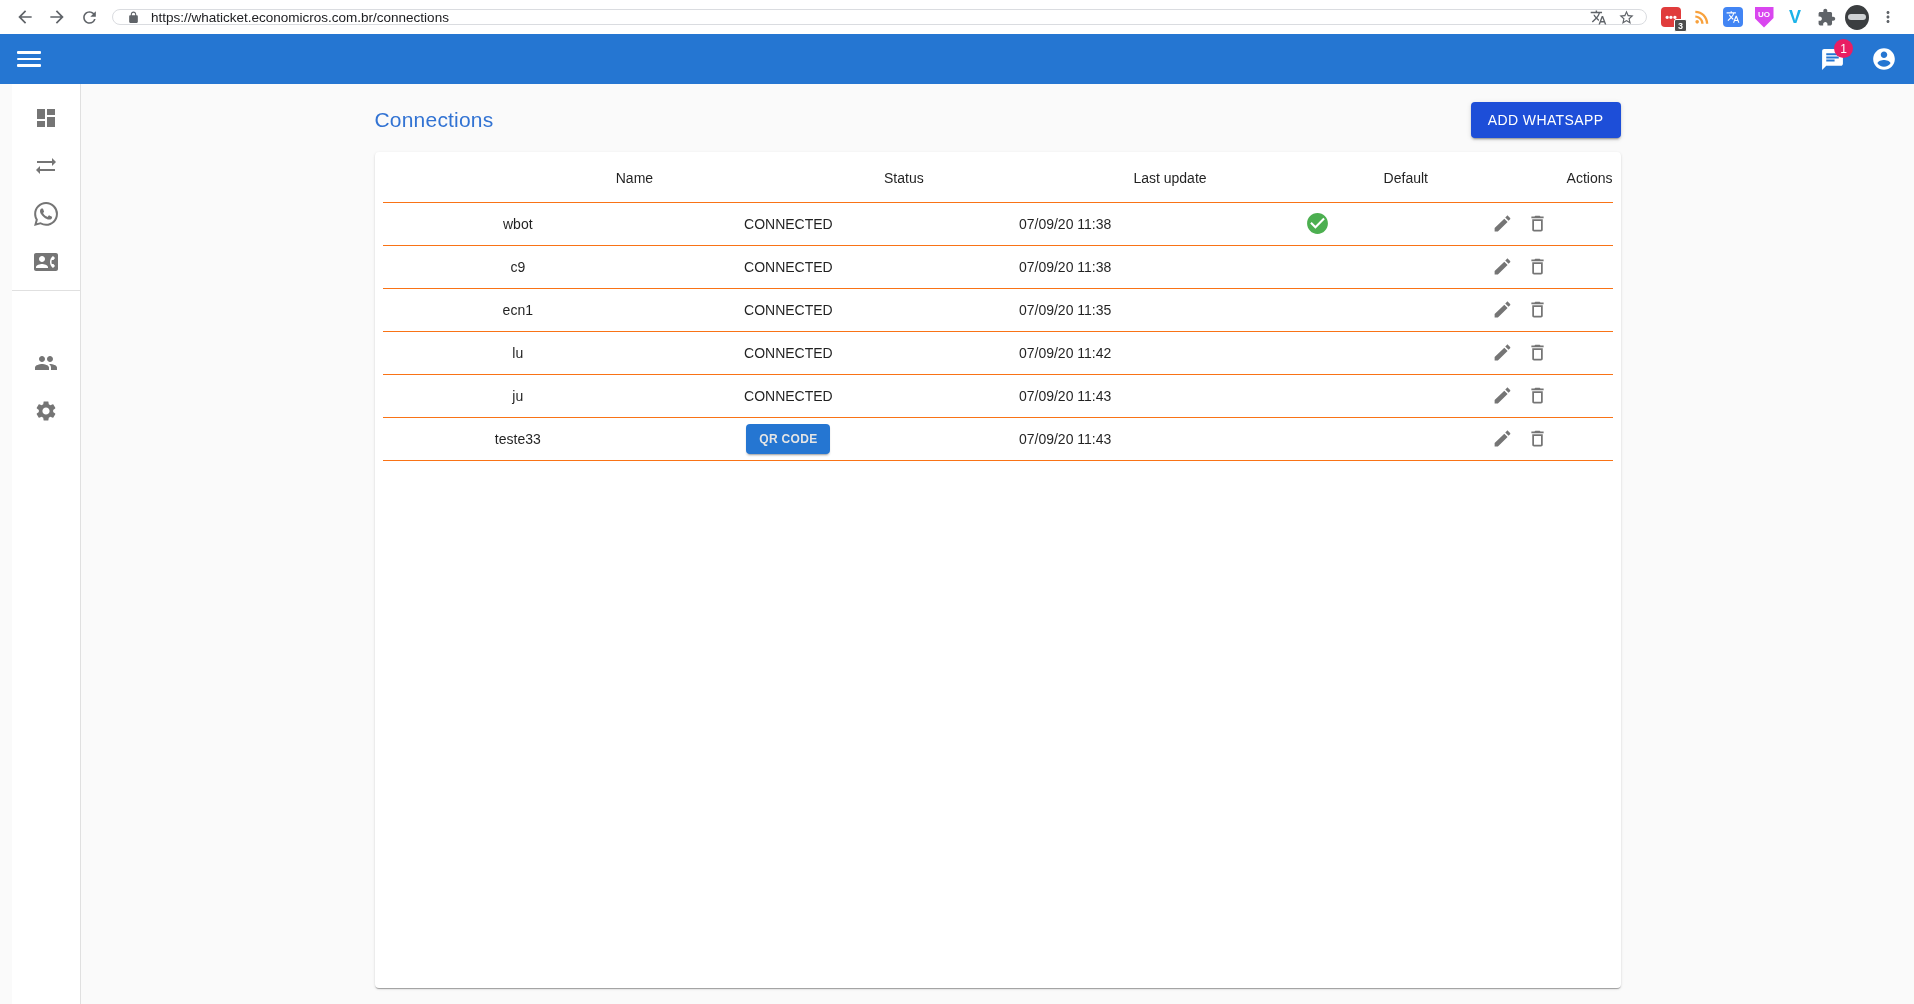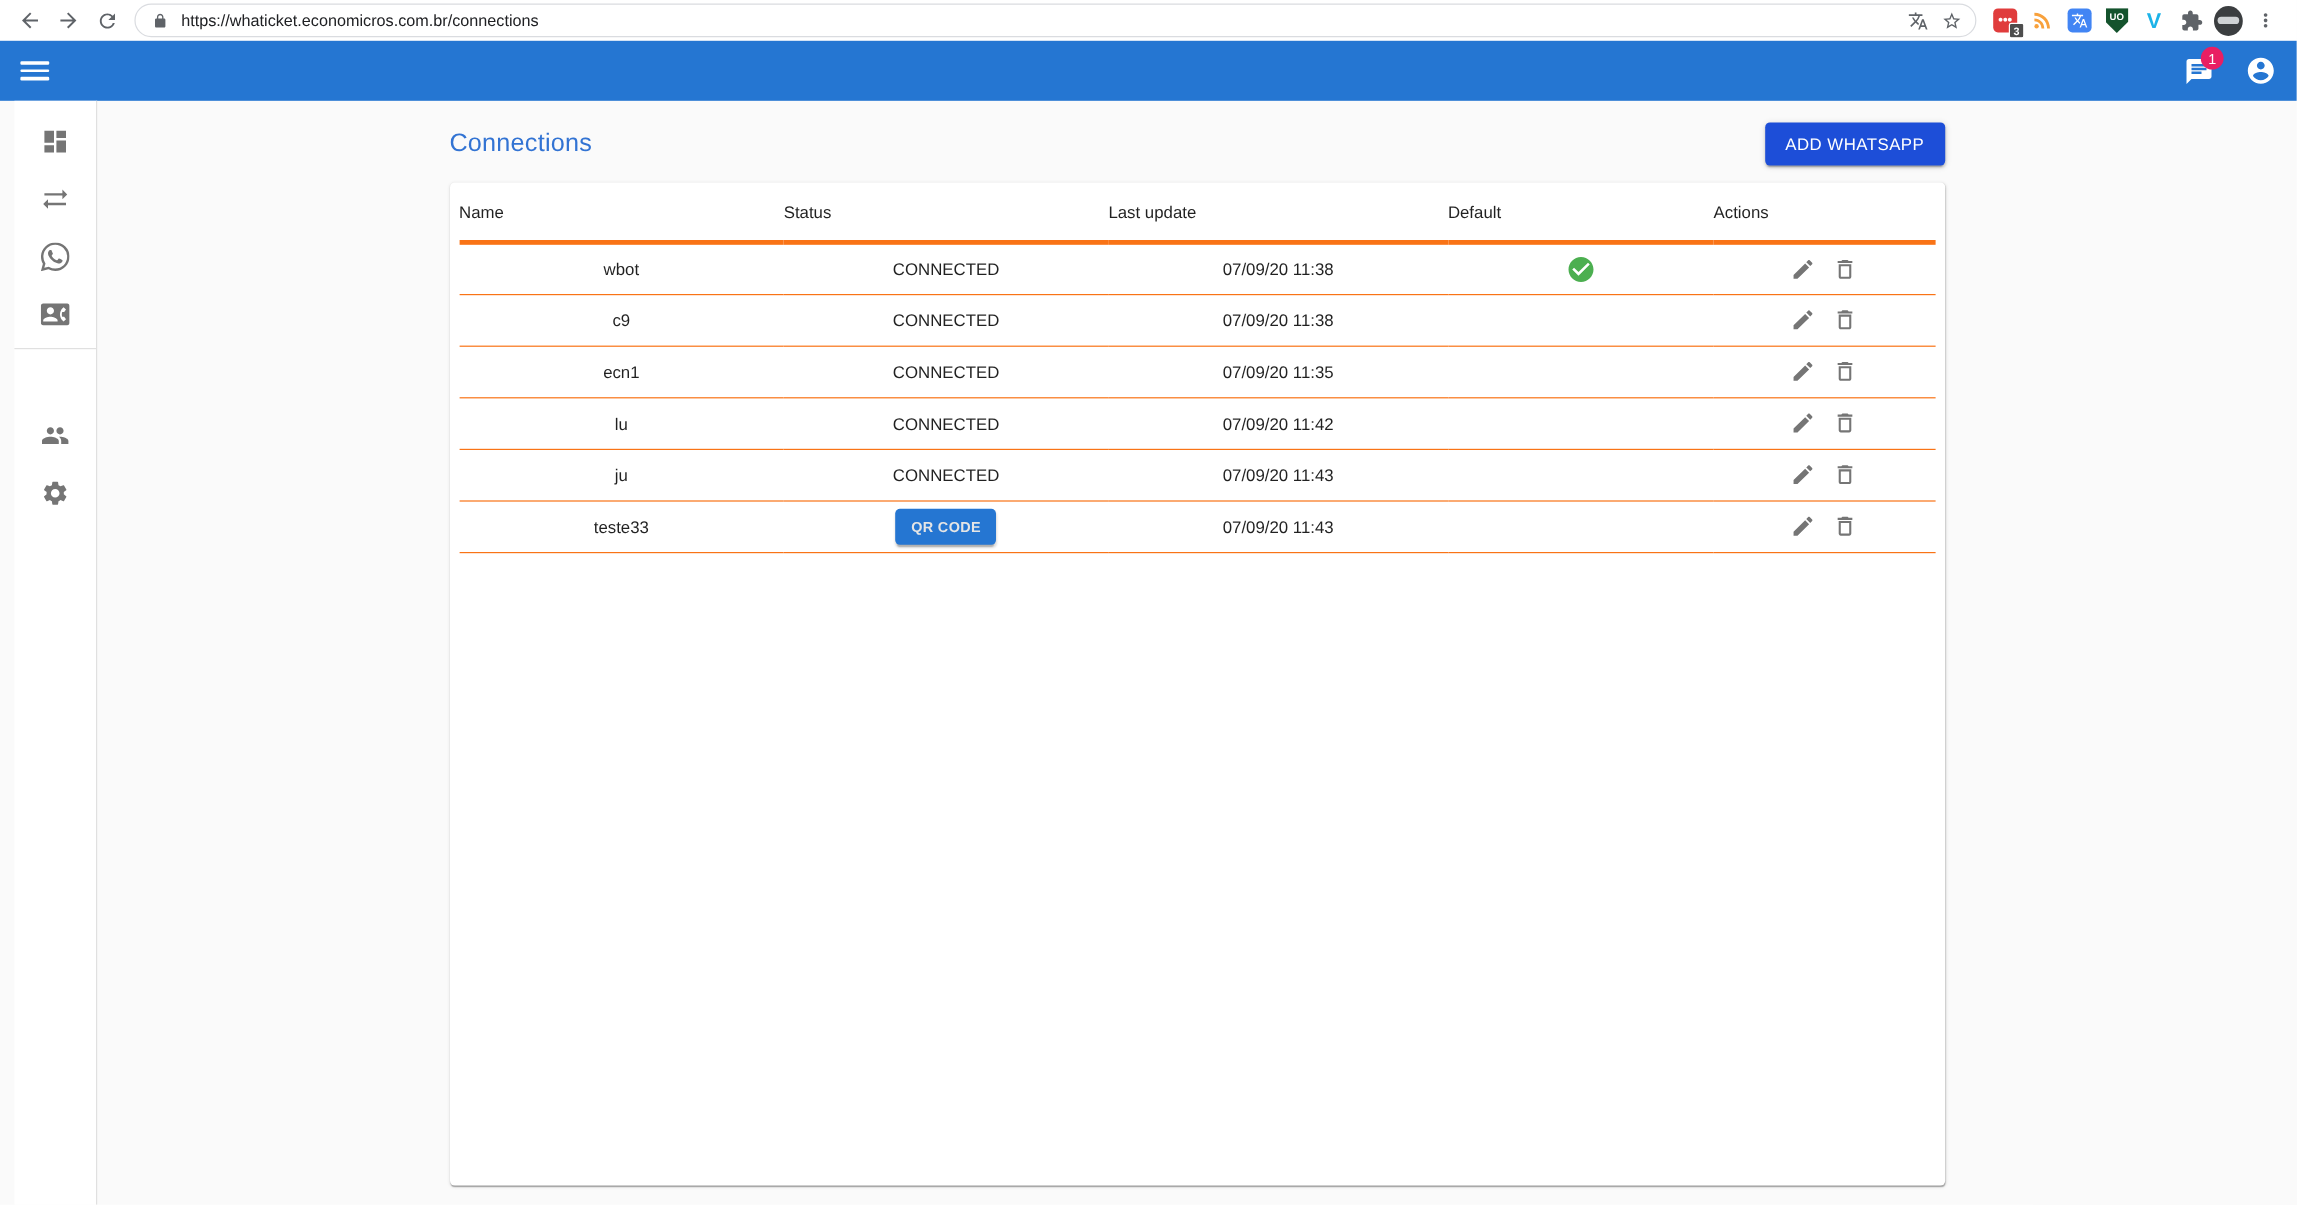--- a/index.html
+++ b/index.html
@@ -3,34 +3,34 @@
 <meta charset="utf-8">
 <style>
   * { box-sizing: border-box; margin: 0; padding: 0; }
   html,body { width:1914px; height:1004px; overflow:hidden; }
   body { font-family:"Liberation Sans", sans-serif; background:#fafafa; }
 
   
   .browser-bar { height:34px; background:#fff; display:flex; align-items:center; padding:0 10px; gap:2px; }
   .nav-btn { width:30px; height:30px; display:flex; align-items:center; justify-content:center; border-radius:50%; flex:0 0 auto; }
   .nav-btn svg { fill:#5f6368; }
-  .url-pill { flex:1; height:28px; background:#fff; border:1px solid #dadce0; border-radius:14px;
+  .url-pill { flex:1; height:16px; background:#fff; border:1px solid #dadce0; border-radius:14px;
               display:flex; align-items:center; padding:0 10px; margin:0 6px; gap:8px; min-width:0; }
   .url-text { font-size:13.5px; color:#202124; white-space:nowrap; overflow:hidden; flex:1; }
   .pill-icon { width:20px; height:20px; display:flex; align-items:center; justify-content:center; flex:0 0 auto; }
   .pill-icon svg { fill:#5f6368; }
   .ext-tray { display:flex; align-items:center; gap:7px; padding:0 4px; flex:0 0 auto; }
   .ext { width:24px; height:24px; display:flex; align-items:center; justify-content:center; position:relative; }
   .ext-red { width:20px; height:20px; background:#e03c3c; border-radius:4px; color:#fff; font-weight:700;
              font-size:11px; display:flex; align-items:center; justify-content:center; }
   .ext-red-badge { position:absolute; right:-4px; bottom:-3px; min-width:13px; height:13px; background:#4d4d4d;
                    color:#fff; font-size:9px; font-weight:700; border-radius:2px; display:flex; align-items:center;
                    justify-content:center; border:1px solid #fff; }
   .ext-gt { width:20px; height:20px; background:#4285f4; border-radius:4px; display:flex; align-items:center; justify-content:center; }
-  .ext-ublock { width:19px; height:21px; background:#14532d; clip-path:polygon(0 0,100% 0,100% 55%,50% 100%,0 55%);
+  .ext-ublock { width:19px; height:21px; background:#d946ef; clip-path:polygon(0 0,100% 0,100% 55%,50% 100%,0 55%);
                 color:#fff; font-size:8px; font-weight:700; display:flex; justify-content:center; padding-top:3px; }
   .ext-v { color:#1cb3e8; font-size:18px; font-weight:800; line-height:1; }
   .avatar-ext { width:25px; height:25px; border-radius:50%; background:#3b3e40; overflow:hidden; position:relative; }
   .avatar-ext .band { position:absolute; left:3px; right:3px; top:9px; height:6px; background:#cfd2d4; border-radius:3px; }
 
   
   .app-bar { height:50px; background:#2576d2; display:flex; align-items:center; padding:0 17px; }
   .hamburger { width:24px; height:24px; display:flex; flex-direction:column; justify-content:center; gap:4px; }
   .hamburger span { display:block; height:2.5px; background:#fff; border-radius:1px; }
   .appbar-right { margin-left:auto; display:flex; align-items:center; gap:26px; }
@@ -51,21 +51,21 @@
   .container { width:1246px; flex:1; display:flex; flex-direction:column; padding-top:18px; }
   .page-header { display:flex; align-items:center; justify-content:space-between; margin-bottom:14px; }
   .page-title { font-size:21px; font-weight:500; color:#3273d3; letter-spacing:.2px; }
   .add-btn { background:#1d4ed8; color:#fff; border:none; border-radius:4px; padding:10px 17px; font-size:14px;
              font-weight:500; letter-spacing:.4px; font-family:inherit;
              box-shadow:0 3px 1px -2px rgba(0,0,0,.2), 0 2px 2px 0 rgba(0,0,0,.14), 0 1px 5px 0 rgba(0,0,0,.12); }
 
   .card { background:#fff; border-radius:4px; flex:1; margin-bottom:16px; padding:2px 8px 0 8px;
           box-shadow:0 2px 1px -1px rgba(0,0,0,.2), 0 1px 1px 0 rgba(0,0,0,.14), 0 1px 3px 0 rgba(0,0,0,.12); }
   table { width:100%; border-collapse:collapse; table-layout:fixed; }
-  th { height:48px; font-size:14px; font-weight:500; color:rgba(0,0,0,.87); text-align:left; border-bottom:4px solid #f97316; }
+  th { height:48px; font-size:14px; font-weight:500; color:rgba(0,0,0,.87); text-align:right; border-bottom:1px solid #f97316; }
   td { height:43px; font-size:14px; color:rgba(0,0,0,.87); text-align:center; border-bottom:1px solid #f97316; }
   .check-icon svg { fill:#4caf50; vertical-align:middle; }
   .row-action { background:none; border:none; padding:2px 5px; }
   .row-action svg { fill:#757575; vertical-align:middle; }
   .qr-btn { background:#2576d2; color:#e5e5e5; border:none; border-radius:4px; padding:8px 13px; font-size:12px;
             font-weight:700; letter-spacing:.3px; font-family:inherit;
             box-shadow:0 3px 1px -2px rgba(0,0,0,.2), 0 2px 2px 0 rgba(0,0,0,.14); }
 </style>
 </head>
 <body>

